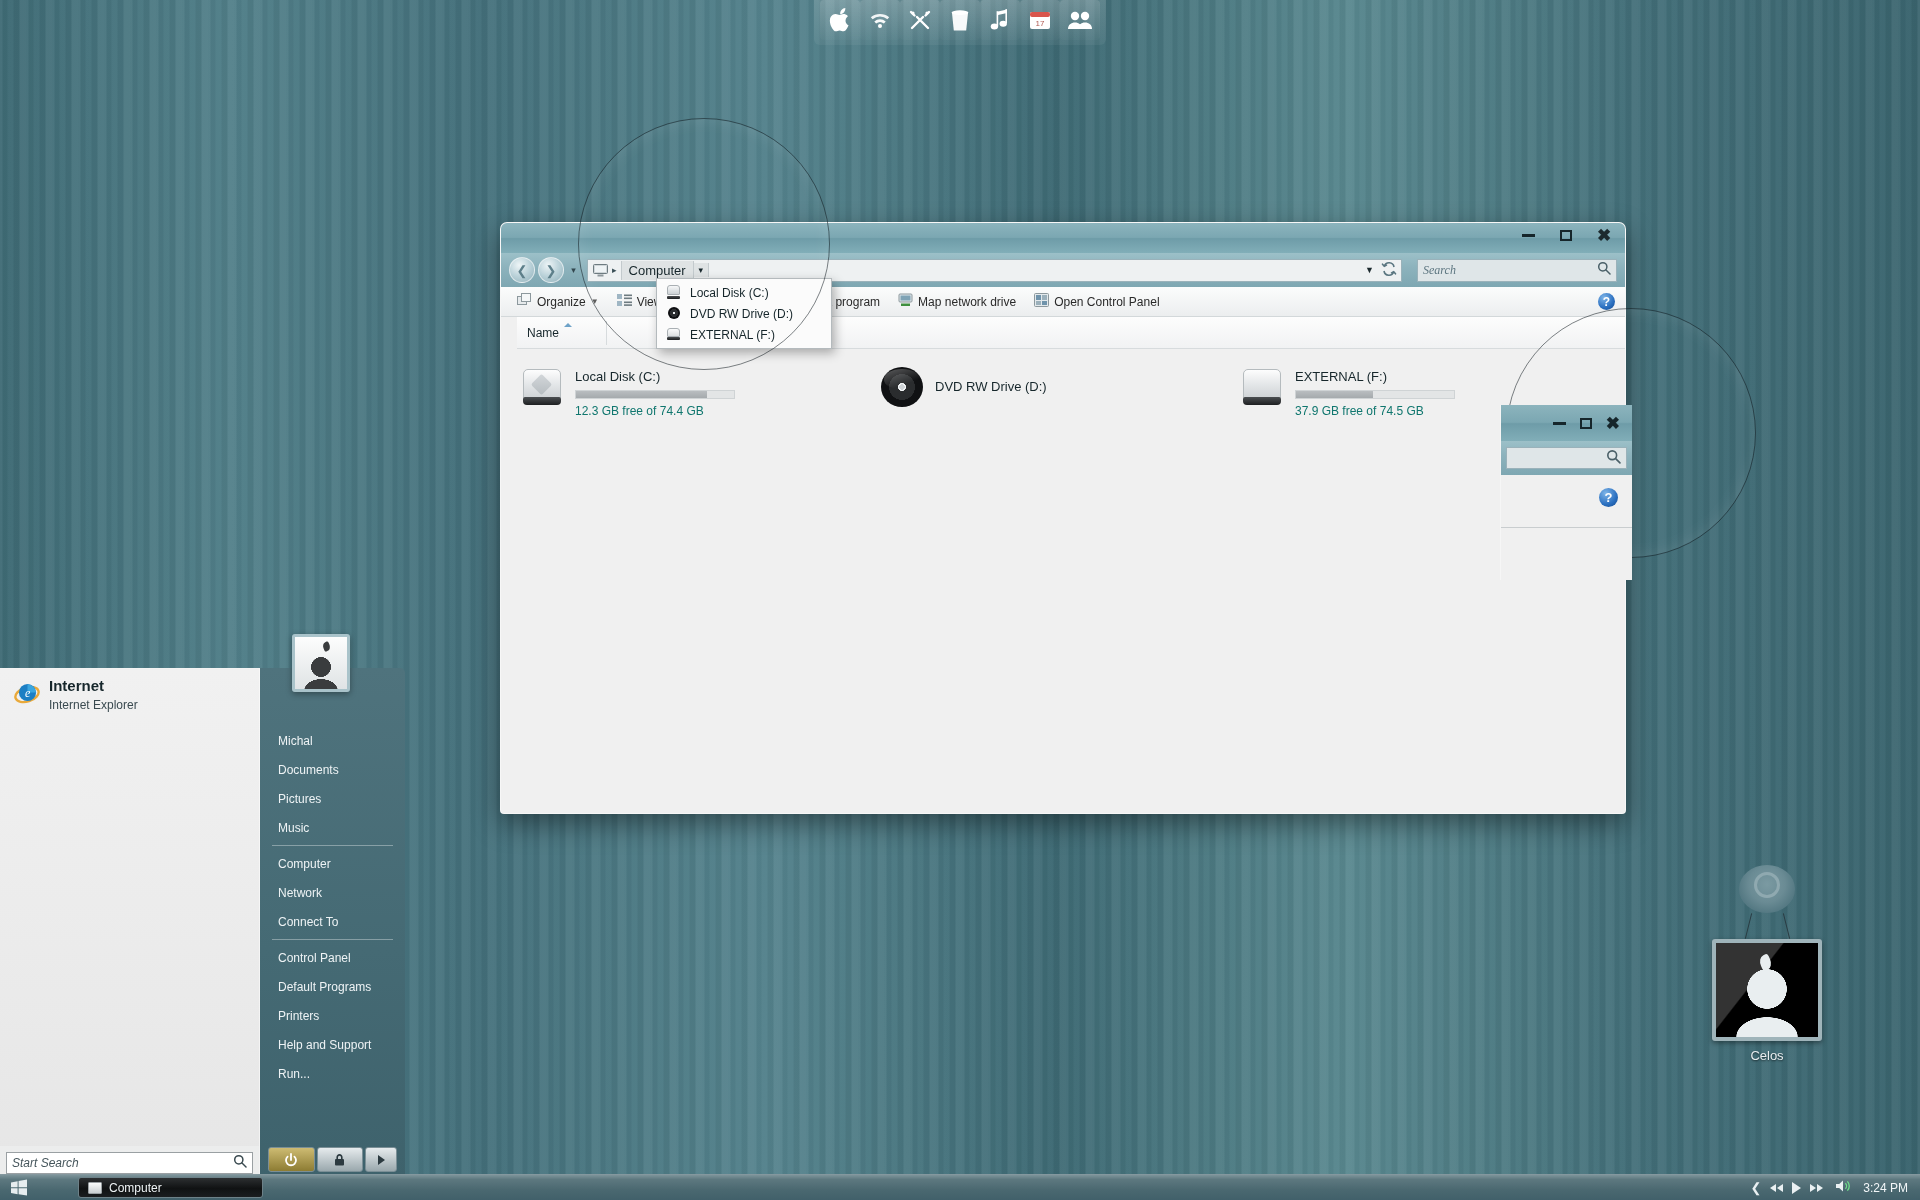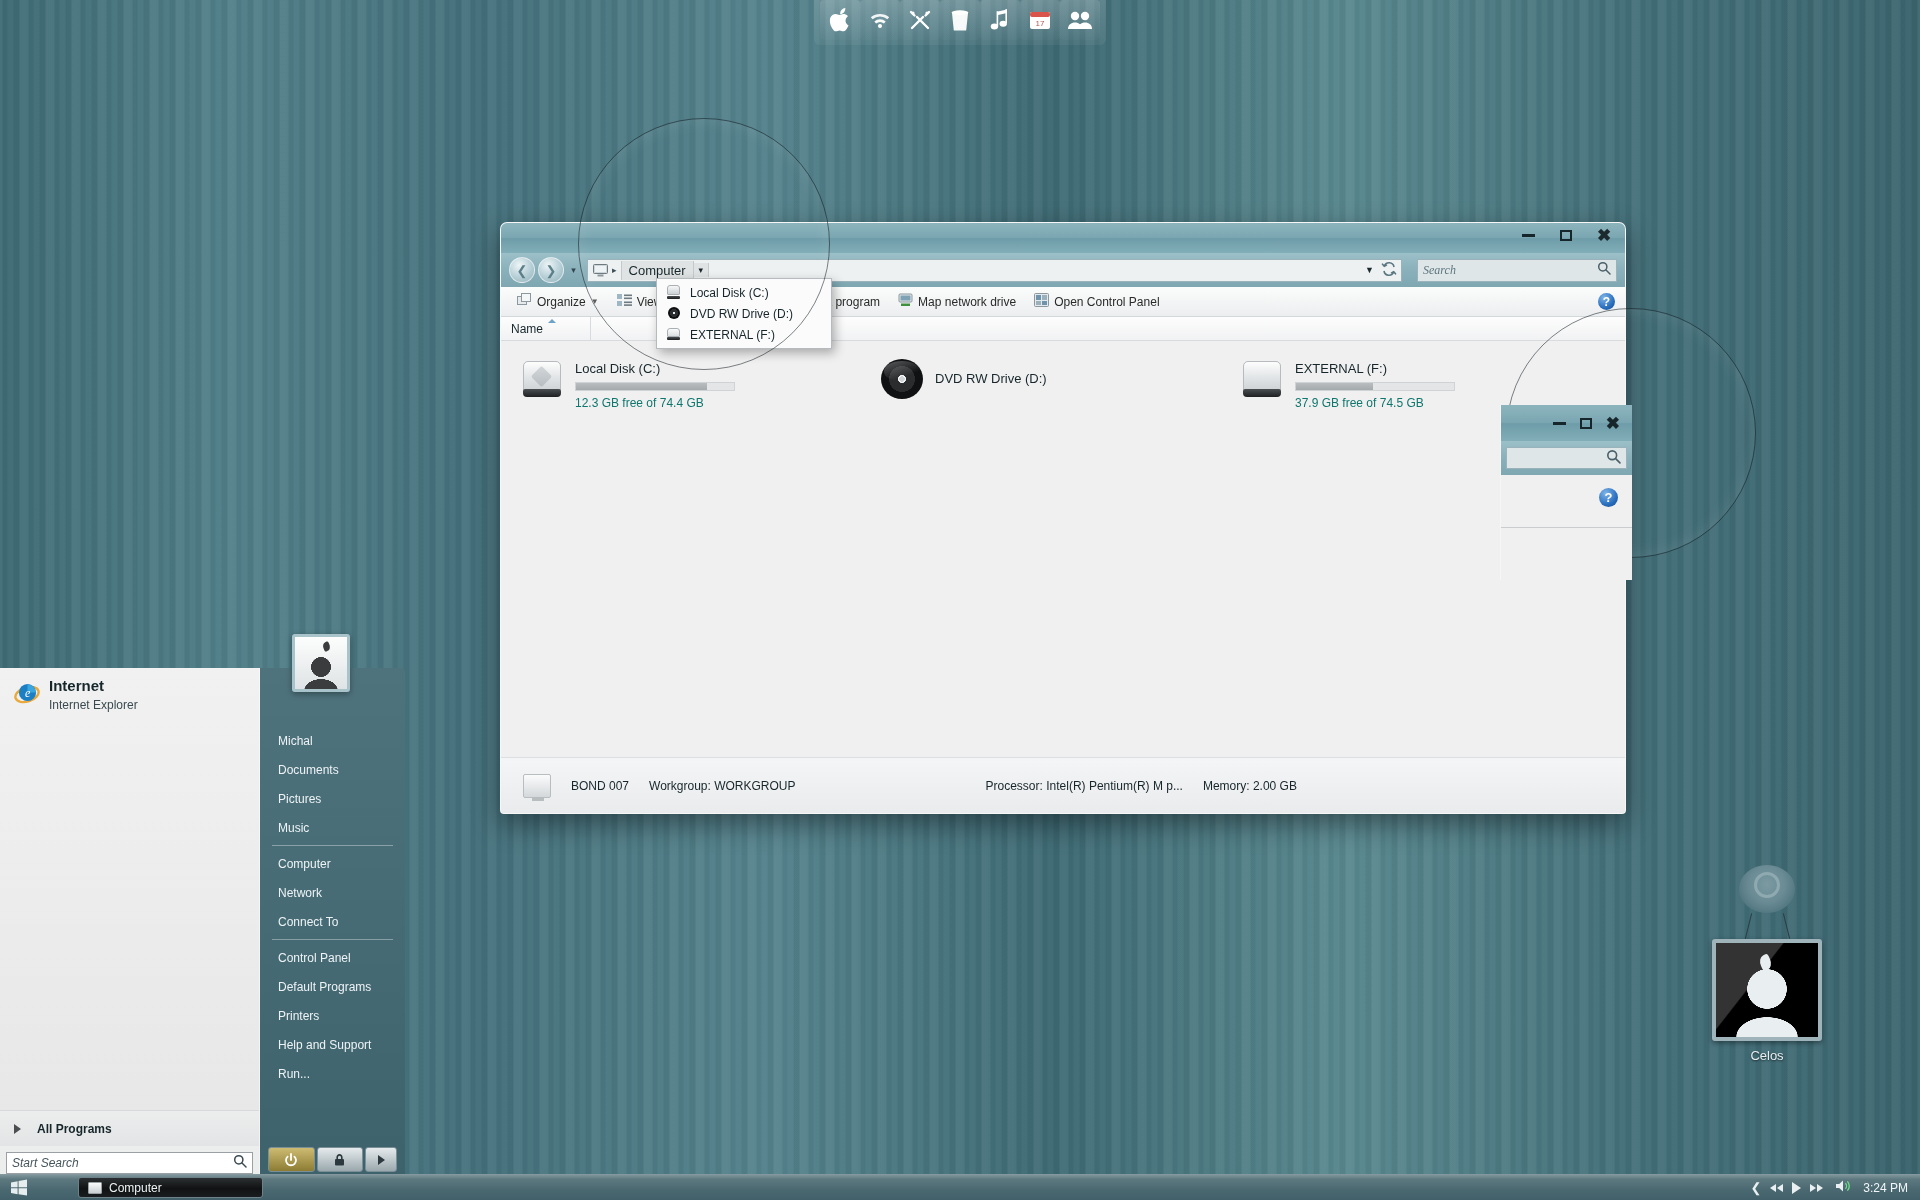--- a/index.html
+++ b/index.html
@@ -165,24 +165,24 @@
   .tb-caret { font-size: 8px; color:#555; }
   #help-btn {
     position: absolute; right: 10px;
     width: 17px; height: 17px; border-radius: 50%;
     background: radial-gradient(circle at 35% 28%, #7fb5e8 0%, #2a6fc0 60%, #12478a 100%);
     color: #fff; font-size: 12px; font-weight: bold;
     display:flex; align-items:center; justify-content:center;
   }
 
   #colheader {
-    height: 24px;
+    height: 32px;
     background: linear-gradient(180deg, #fdfdfd 0%, #f1f2f3 100%);
     border-bottom: 1px solid #d7dbdd;
-    display: flex; align-items: center;
+    display: flex; align-items: center; margin-left: 16px;
   }
   #colheader .col {
     width: 90px; height: 24px;
     border-right: 1px solid #d7dbdd;
     display:flex; align-items:center; padding-left: 10px;
     font-size: 12px; color:#16262b; position: relative;
   }
   #colheader .sortarrow {
     position:absolute; left: 47px; top: 2px;
     width:0;height:0;border-left:4px solid transparent;border-right:4px solid transparent;
@@ -677,28 +677,20 @@
         <div class="dname">EXTERNAL (F:)</div>
         <div class="bar">
             <i style="width:49%"></i>
           </div>
         <div class="free">37.9 GB free of 74.5 GB</div>
       </div>
     </div>
 
   </div>
 
-  <div id="statusbar">
-    <div class="pc-icon"></div>
-    <div>BOND 007</div>
-    <div>Workgroup:  WORKGROUP</div>
-    <div class="st-gap"></div>
-    <div>Processor:  Intel(R) Pentium(R) M p...</div>
-    <div>Memory:  2.00 GB</div>
-  </div>
 
 </div>
 
 <div id="pathmenu">
   <div class="pm-item">
     <span class="pm-ic disk">
         <i></i>
         <b></b>
       </span>
     <span>Local Disk (C:)</span>
@@ -762,24 +754,20 @@
         </span>
         <span class="txt">
           <span class="t1">Internet</span><br>
           <span class="t2">Internet Explorer</span>
         </span>
       </div>
 
 
     </div>
 
-    <div id="all-programs">
-      <span class="arrow"></span>
-      <span>All Programs</span>
-    </div>
 
     <div id="sm-searchwrap">
       <div id="sm-search">
         <span class="ph">Start Search</span>
         <span>
           <svg width="14" height="14" viewBox="0 0 14 14" fill="none" stroke="#3a4a50" stroke-width="1.5">
             <circle cx="5.8" cy="5.8" r="4.1"></circle>
               <path d="M9 9l4 4" stroke-linecap="round"></path>
           </svg>
         </span>

